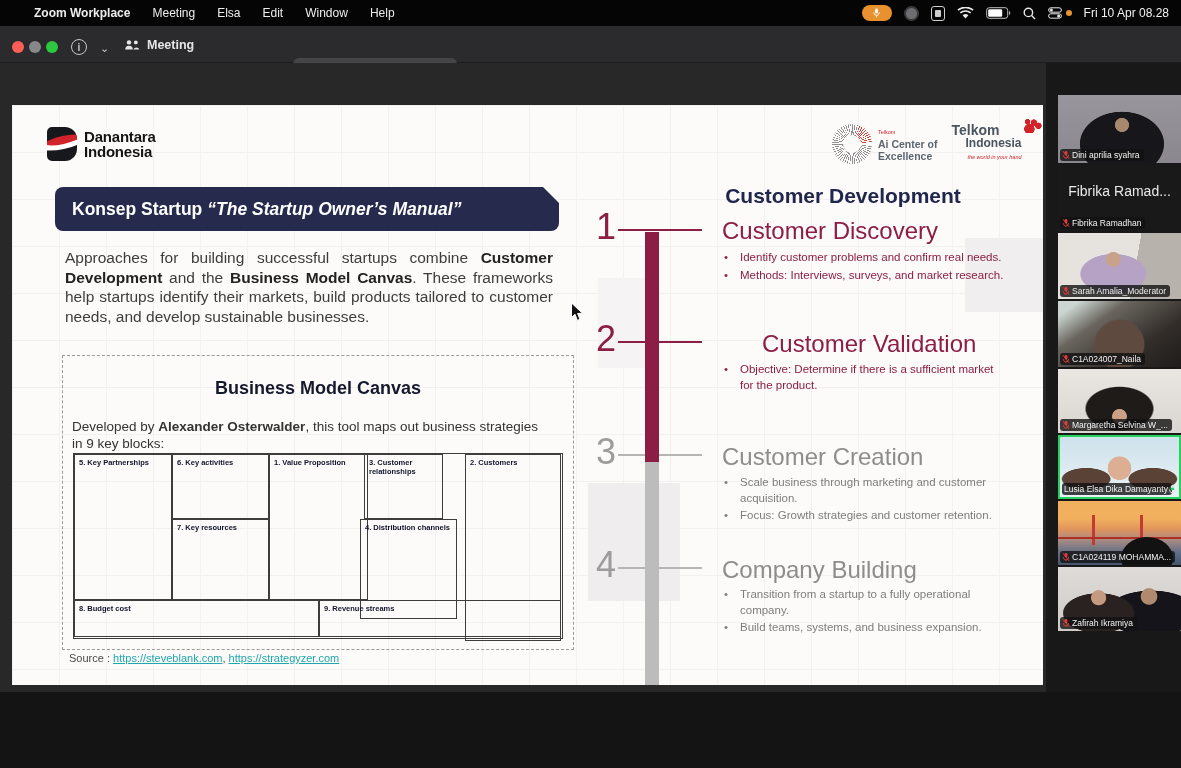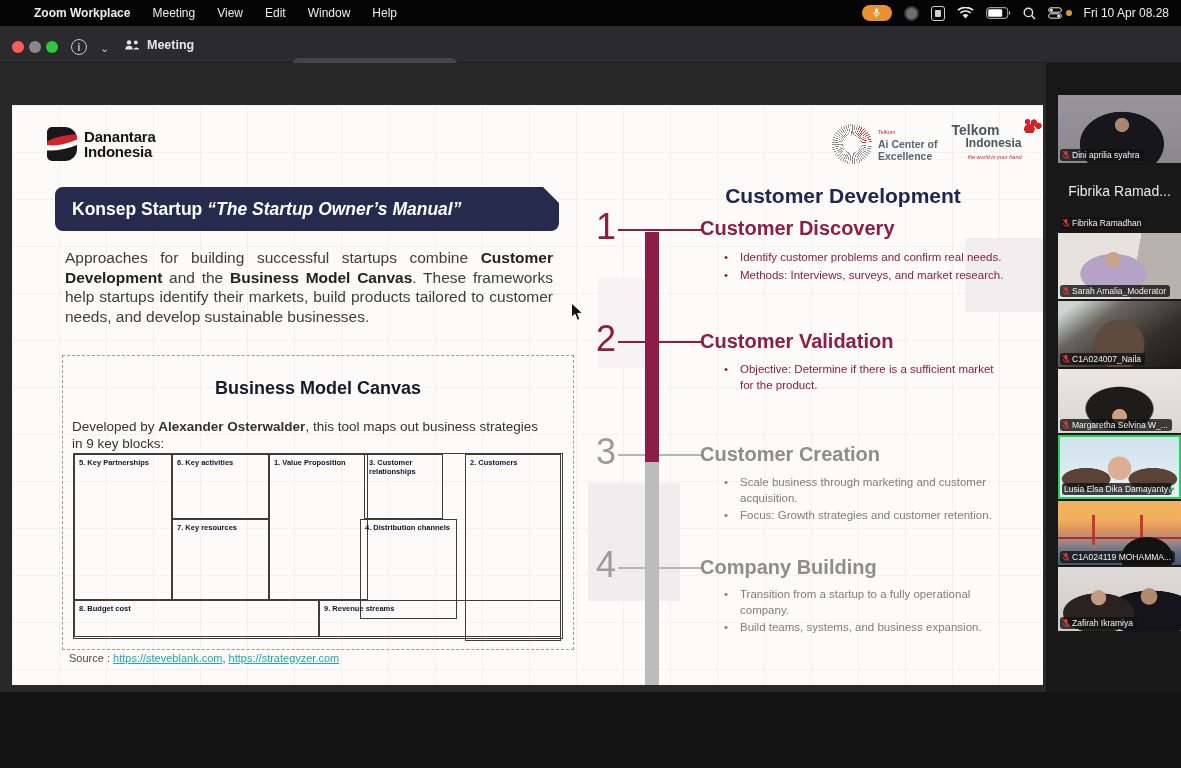--- a/index.html
+++ b/index.html
@@ -115,22 +115,22 @@
   .cd-heading { position:absolute; left:691px; top:79px; width:280px; text-align:center; font-size:21px; font-weight:bold; color:#20264c; }
   .stepnum { position:absolute; left:574px; width:30px; text-align:right; font-size:36px; font-weight:400; line-height:34px; }
   .n1 { top:105px; color:#8c1d45; } .n2 { top:217px; color:#8c1d45; }
   .n3 { top:330px; color:#9c9c9c; } .n4 { top:443px; color:#9c9c9c; }
   .tick { position:absolute; left:606px; width:84px; height:2px; }
   .tk1 { top:124px; background:#8c1d45; } .tk2 { top:236px; background:#8c1d45; }
   .tk3 { top:349px; background:#b5b5b5; } .tk4 { top:462px; background:#b5b5b5; }
   .vbar-maroon { position:absolute; left:633px; top:127px; width:14px; height:230px; background:#8c1d45; }
   .vbar-gray   { position:absolute; left:633px; top:357px; width:14px; height:224px; background:#bcbcbc; }
 
-  .step-title { position:absolute; left:688px; width:300px; font-size:20px; font-weight:bold; }
-  .st1 { top:112px; color:#8c1d45; } .st2 { top:225px; color:#8c1d45; }
+  .step-title { position:absolute; left:710px; width:300px; font-size:24px; font-weight:normal; }
+  .st1 { top:112px; color:#8c1d45; } .st2 { top:225px; color:#8c1d45;margin-left:40px; }
   .st3 { top:338px; color:#8d8d8d; } .st4 { top:451px; color:#8d8d8d; }
   .bullets { position:absolute; left:700px; width:295px; font-size:11.5px; line-height:15.5px; }
   .bl1 { top:145px; color:#8c1d45; } .bl2 { top:257px; color:#8c1d45; }
   .bl3 { top:370px; color:#7d7d7d; } .bl4 { top:482px; color:#7d7d7d; }
   .bullet { display:flex; margin-bottom:2px; }
   .bullet::before { content:"•"; width:28px; text-align:center; flex:none; }
   .bullet b { font-weight:bold; }
 
   
   .sidebar { position:absolute; left:1058px; top:95px; width:105px; }
@@ -184,21 +184,21 @@
   
   .cursor { position:absolute; left:570px; top:302px; }
 </style>
 </head>
 <body>
 
 <div class="menubar">
   <span class="apple"></span>
   <span class="menu-item app">Zoom Workplace</span>
   <span class="menu-item">Meeting</span>
-  <span class="menu-item">View</span>
+  <span class="menu-item">Elsa</span>
   <span class="menu-item">Edit</span>
   <span class="menu-item">Window</span>
   <span class="menu-item">Help</span>
   <div class="menubar-right">
     <span class="mic-pill">
       <svg width="7" height="10" viewBox="0 0 7 10">
           <rect x="2.1" y="0.6" width="2.8" height="5" rx="1.4" fill="#fff"></rect>
           <path d="M0.8 4.4 a2.7 3 0 0 0 5.4 0" stroke="#fff" fill="none" stroke-width="0.9"></path>
           <line x1="3.5" y1="7.6" x2="3.5" y2="9.3" stroke="#fff" stroke-width="0.9"></line>
         </svg>

